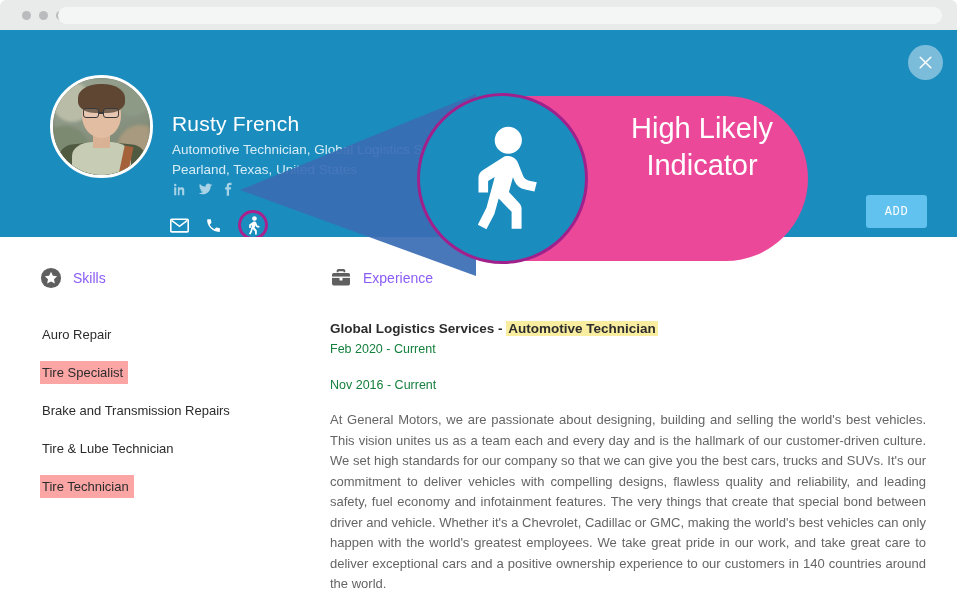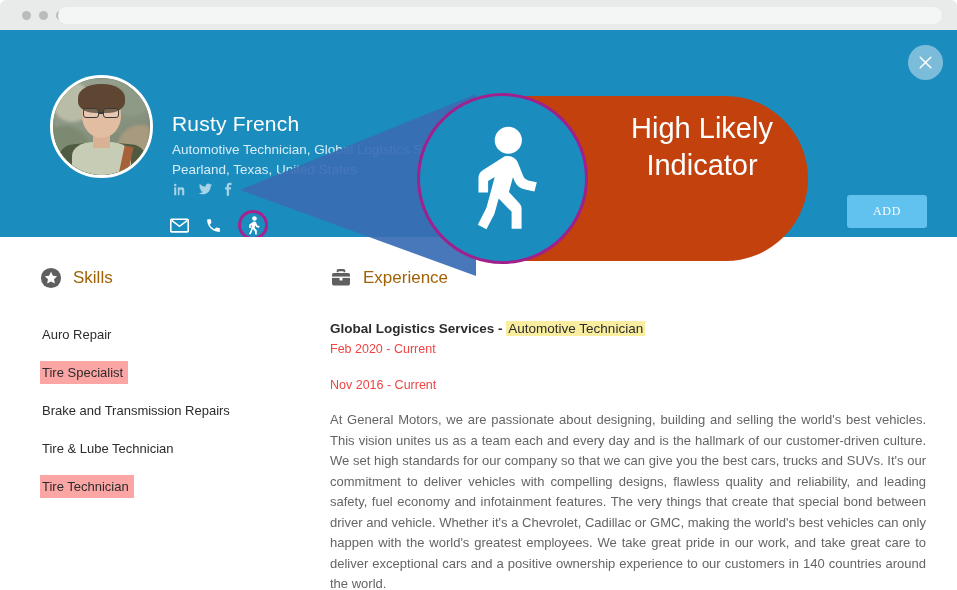--- a/index.html
+++ b/index.html
@@ -114,21 +114,21 @@
     position:absolute; left:236px; top:90px;
     width:420px; height:190px;
     pointer-events:none;
     z-index: 4;
   }
 
   
   .callout {
     position:absolute; left:420px; top:96px;
     width:388px; height:165px;
-    background:#c2410c;
+    background:#ec4899;
     border-radius:83px;
     z-index:5;
     display:flex; align-items:center;
   }
   .callout-circle {
     position:absolute; left:-3px; top:-3px;
     width:171px; height:171px;
     border-radius:50%;
     background:#1b8cbe;
     border: 3px solid #a0218c;
@@ -145,48 +145,48 @@
 
   .close-button {
     position:absolute; right:14px; top:15px;
     width:35px; height:35px; border-radius:50%;
     background: rgba(255,255,255,.42);
     display:flex; align-items:center; justify-content:center;
     cursor:pointer; z-index:7;
   }
   .add-button {
     position:absolute; right:30px; top:165px;
-    width:80px; height:33px;
+    width:61px; height:33px;
     background:#62c2ef; border:none; border-radius:3px;
     color:#ffffff; font-size:12px; letter-spacing:.6px;
-    font-family:Liberation Serif, serif;
+    font-family:Liberation Mono, monospace;
     cursor:pointer; z-index:6;
   }
 
   
   .body-area { position:absolute; left:0; top:237px; width:957px; height:353px; background:#fff; }
 
   .section-head { display:flex; align-items:center; gap:11px; }
-  .section-title { font-size:17px; color:#a16207; }
+  .section-title { font-size:14px; color:#8b5cf6; }
 
   .skills-col { position:absolute; left:40px; top:30px; width:280px; }
   .skills-list { margin:34px 0 0 0; padding:0; list-style:none; }
   .skills-list li {
     font-size:13px; color:#2c2c2c; line-height:1;
     margin-bottom:15px; padding:5px 5px 5px 2px; display:inline-block;
   }
   .skills-list li.hl { background:#fca5a5; }
   .skill-row { display:block; }
 
   .exp-col { position:absolute; left:330px; top:30px; width:596px; }
   .exp-items { margin-top:32px; }
   .exp-item { margin-bottom: 22px; }
   .exp-title { font-size:13.5px; color:#2c2c2c; font-weight:700; }
-  .exp-title .hl { background:#f9eda0; padding:0 2px; font-weight:400; }
-  .exp-dates { font-size:12.5px; color:#ef4444; margin-top:6px; }
+  .exp-title .hl { background:#f9eda0; padding:0 2px; font-weight:700; }
+  .exp-dates { font-size:12.5px; color:#15803d; margin-top:6px; }
   .exp-desc {
     font-size:13px; color:#656565; line-height:1.58;
     text-align:justify; margin-top:18px;
   }
 </style>
 </head>
 <body>
 
 <div class="app">
 

